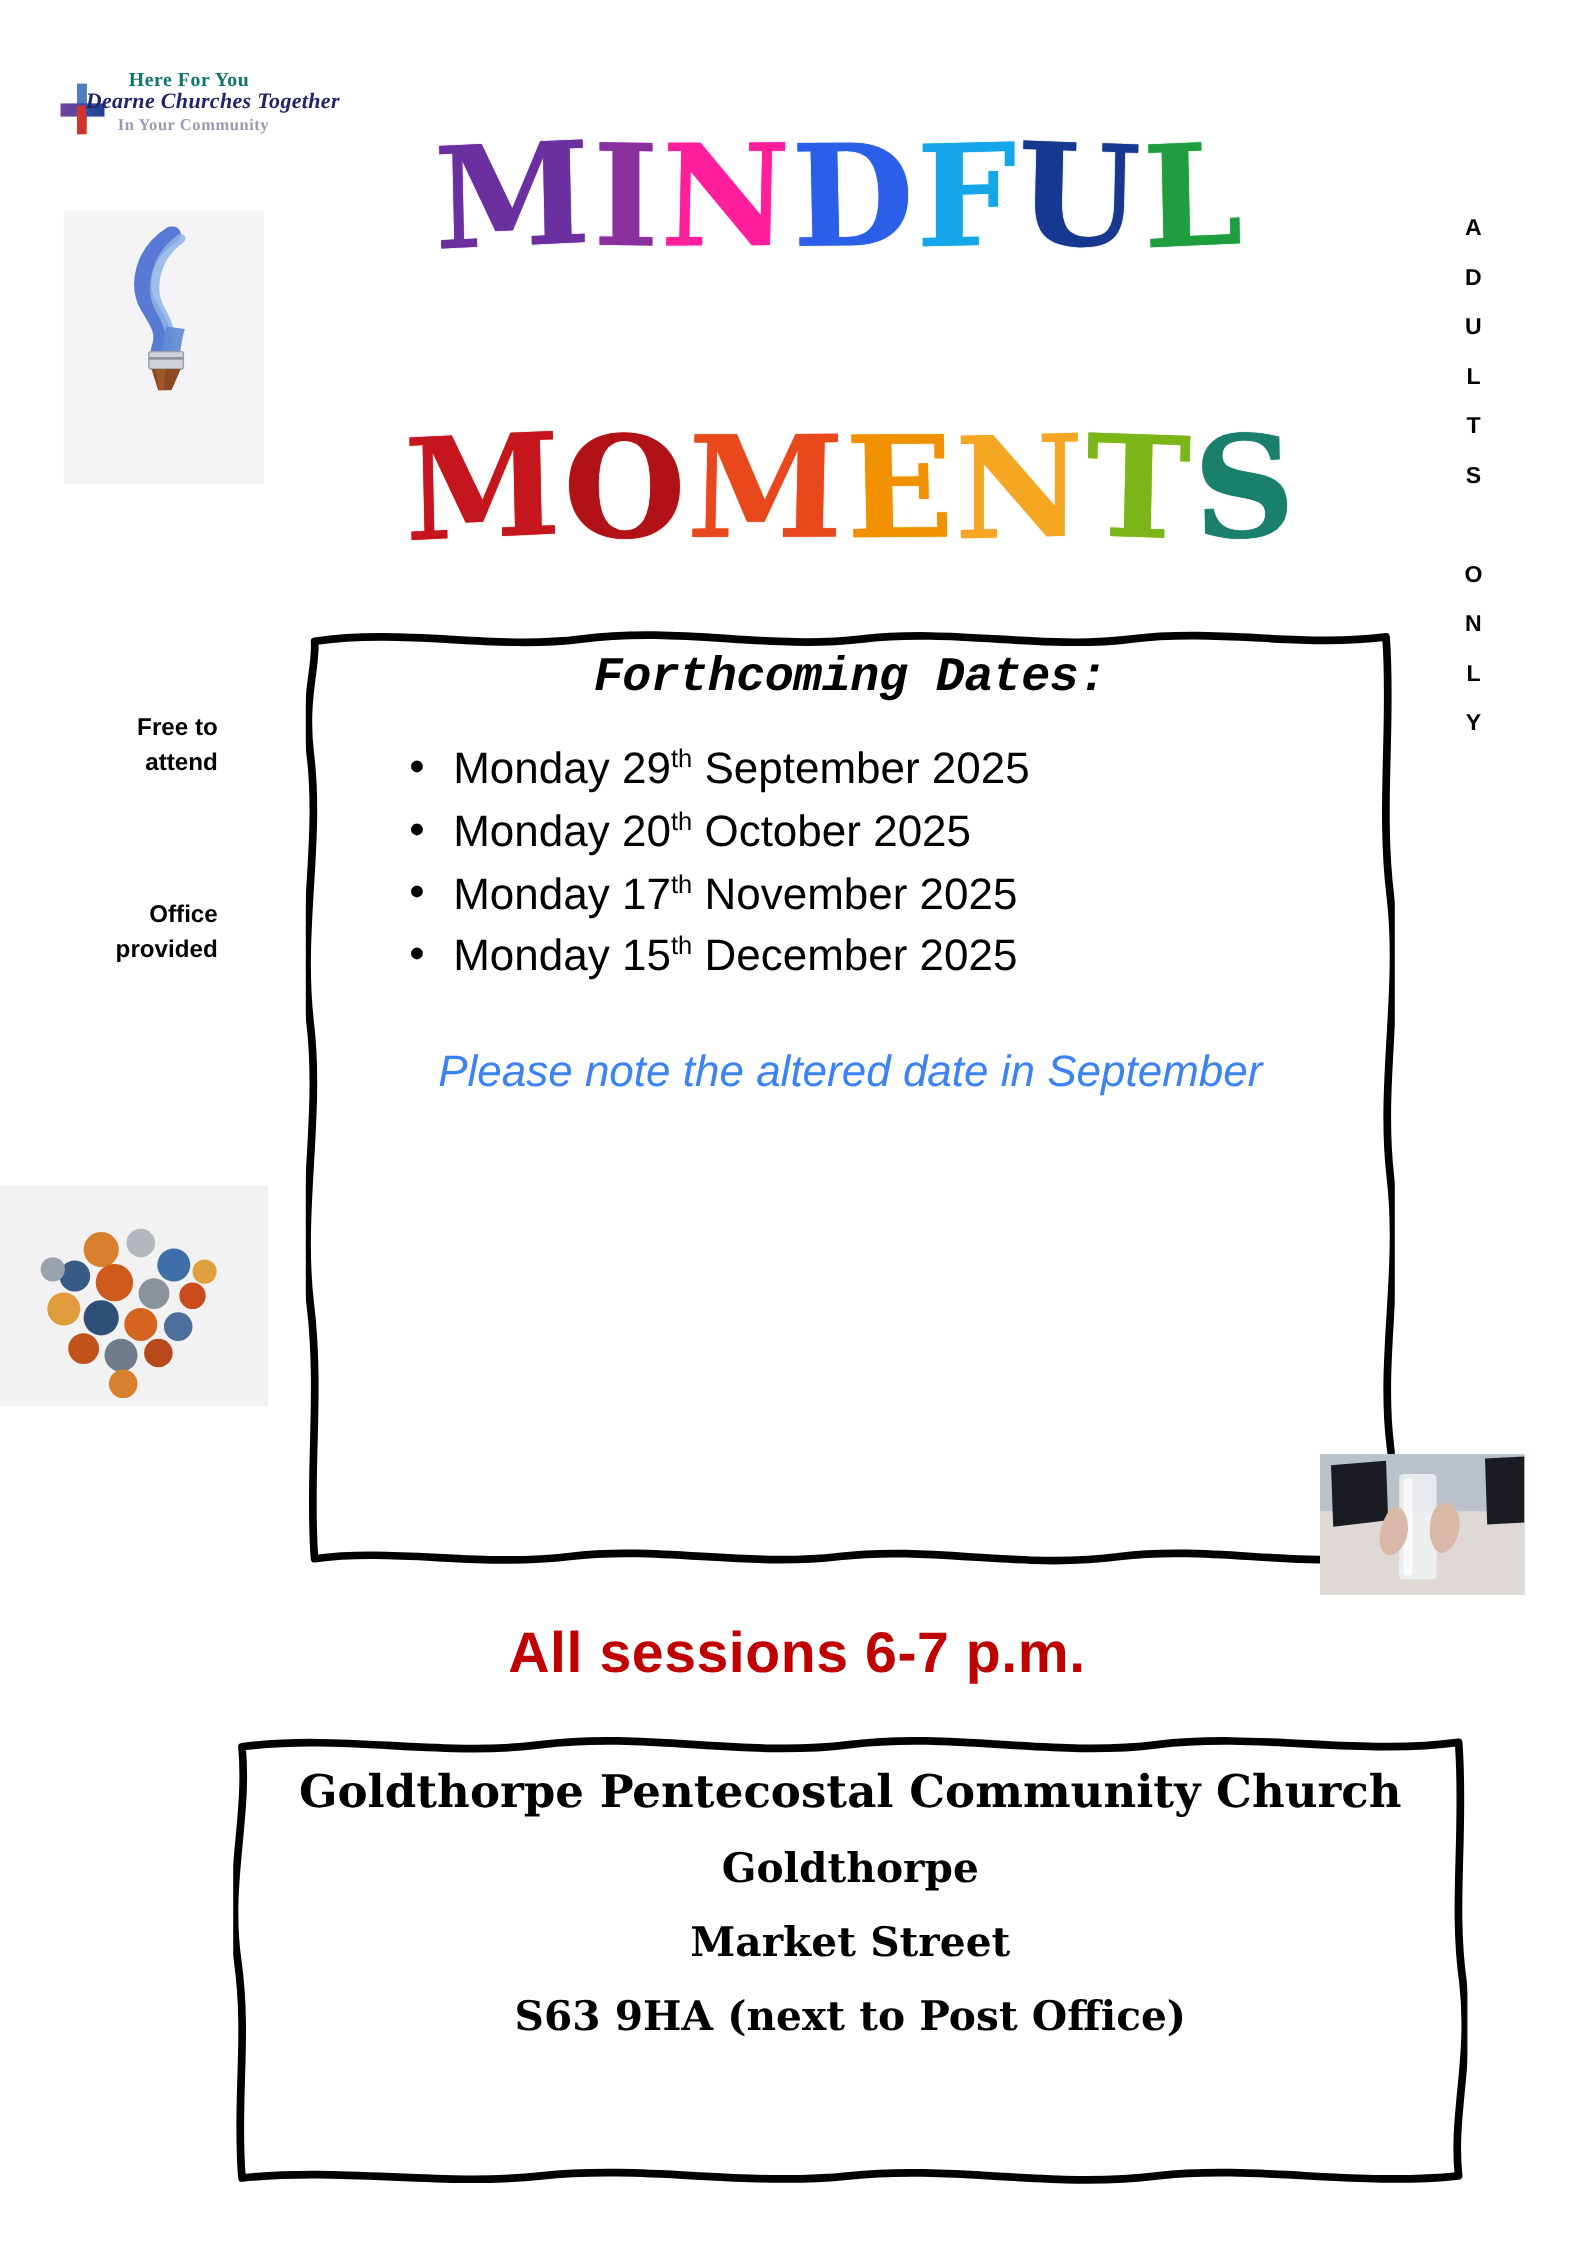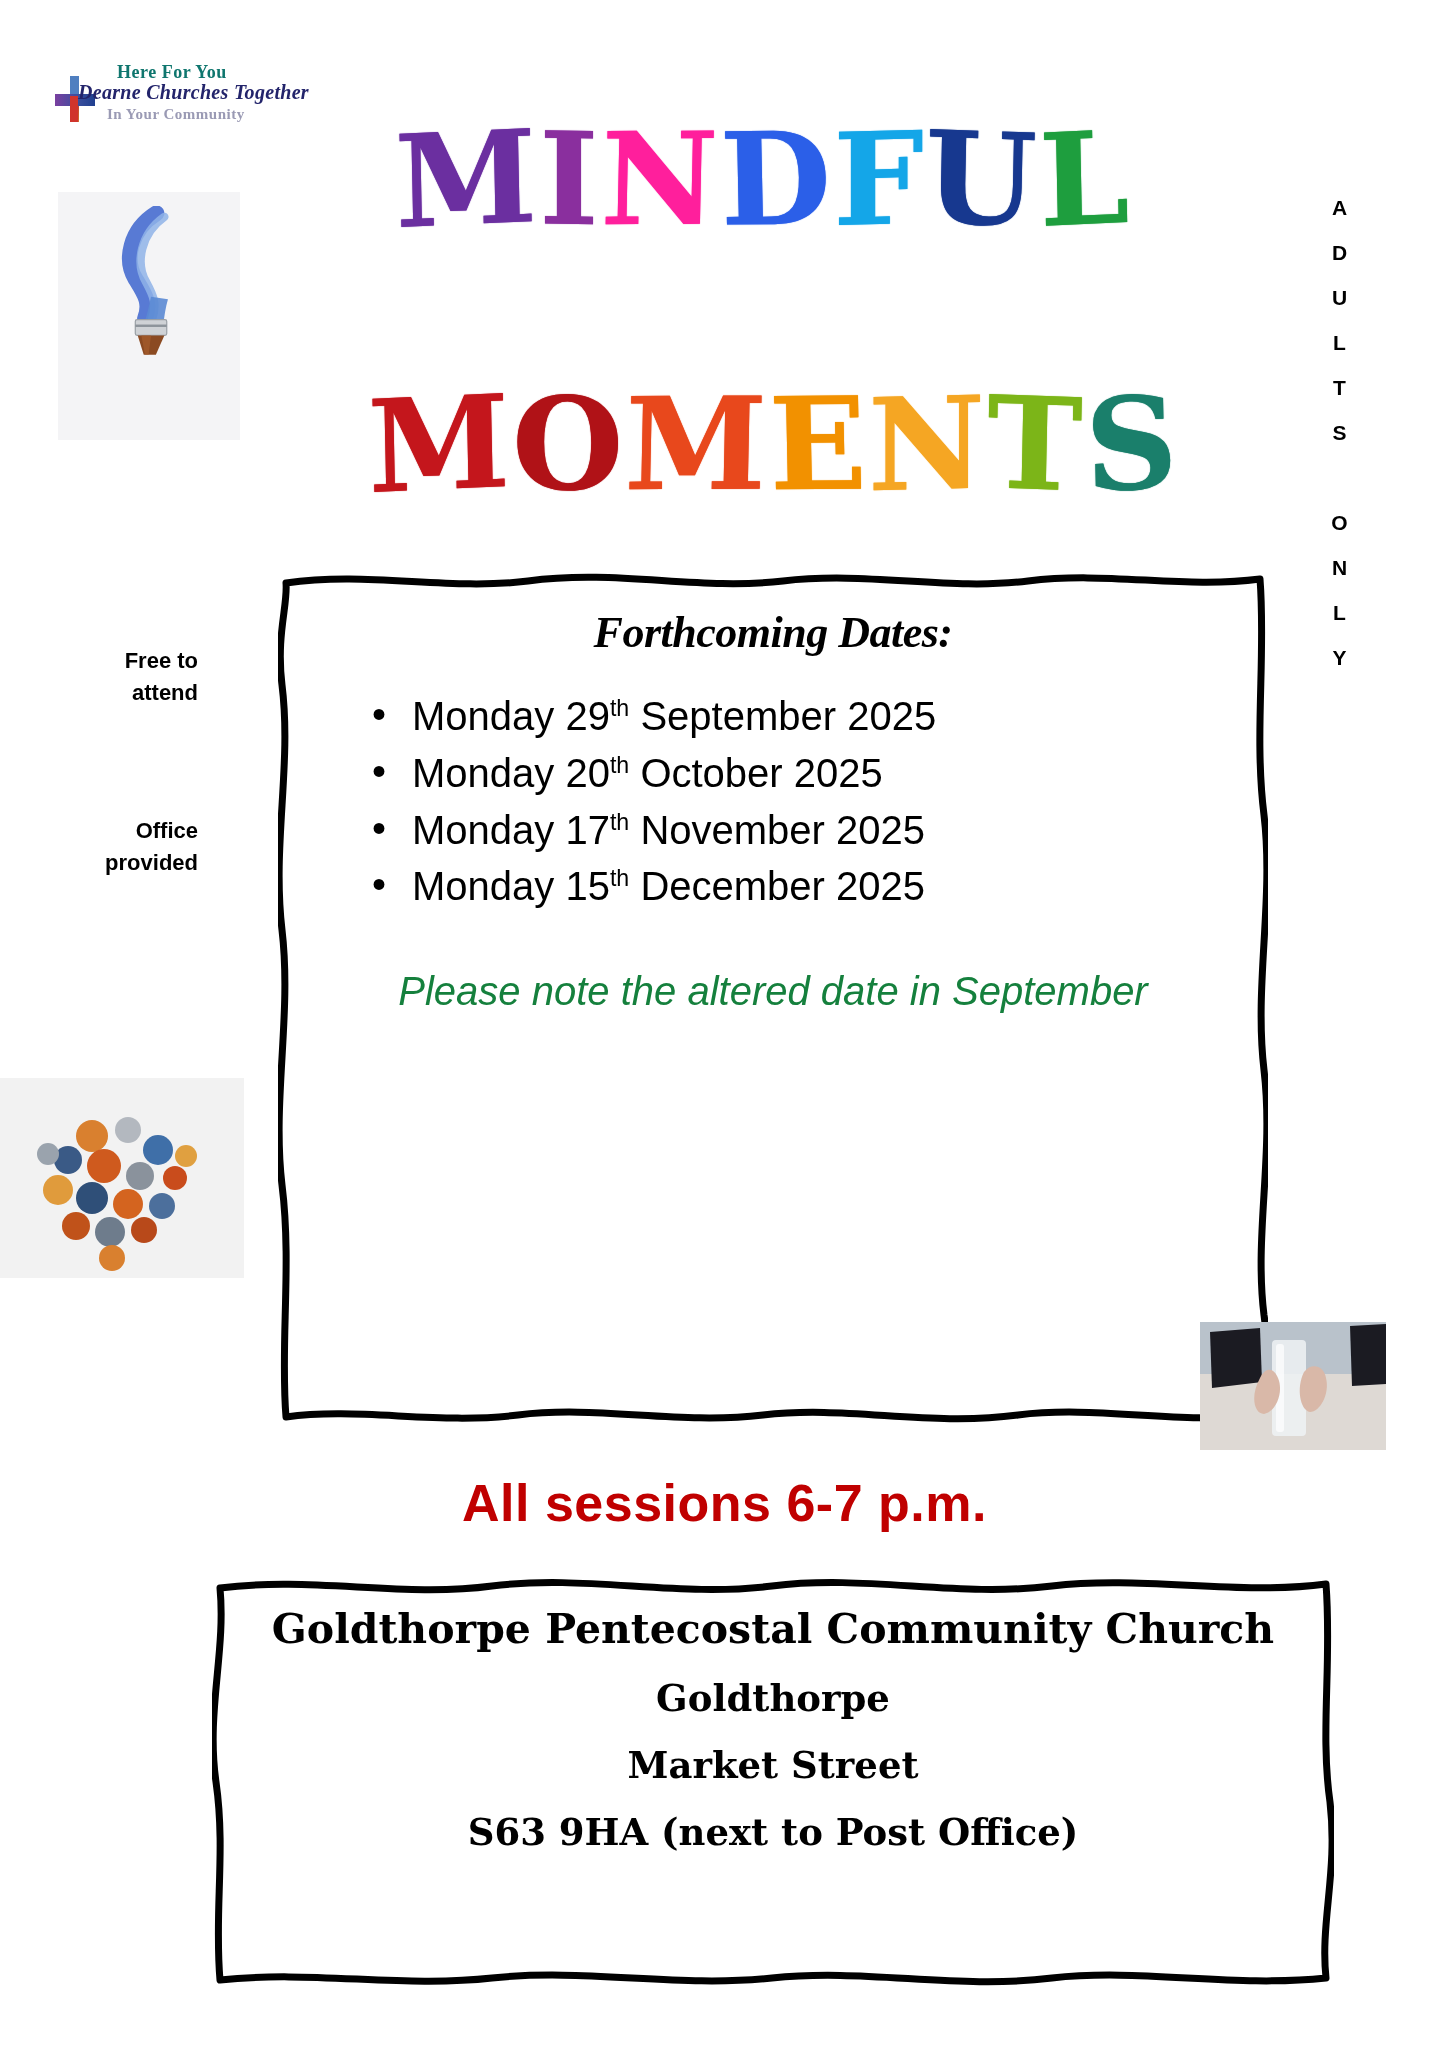--- a/index.html
+++ b/index.html
@@ -175,26 +175,25 @@
 
   .dates-inner {
     position: absolute;
     left: 22px; top: 26px;
     width: 946px;
     height: 812px;
     padding: 0 16px;
   }
   .dates-heading {
     text-align: center;
-    font-family: Liberation Serif, serif;
+    font-family: Liberation Mono, monospace;
     font-size: 44px;
     font-weight: bold;
     font-style: italic;
     color: #000;
-    margin-top: 16px;
     letter-spacing: -0.5px;
   }
   ul.dates-list {
     list-style: none;
     margin: 30px 0 0 0;
     padding: 0 0 0 56px;
   }
   ul.dates-list li {
     position: relative;
     font-family: "Liberation Sans", sans-serif;
@@ -211,21 +210,21 @@
     font-size: 40px;
     color: #000;
   }
   ul.dates-list li sup { font-size: 0.58em; vertical-align: super; }
   .dates-note {
     margin-top: 48px;
     text-align: center;
     font-family: "Liberation Sans", sans-serif;
     font-size: 40px;
     font-style: italic;
-    color: #15803d;
+    color: #3b82f6;
     line-height: 1.4;
     padding: 0 58px;
   }
 
   
   #sessions-time {
     position: absolute;
     left: 0; top: 1473px;
     width: 1449px;
     text-align: center;

